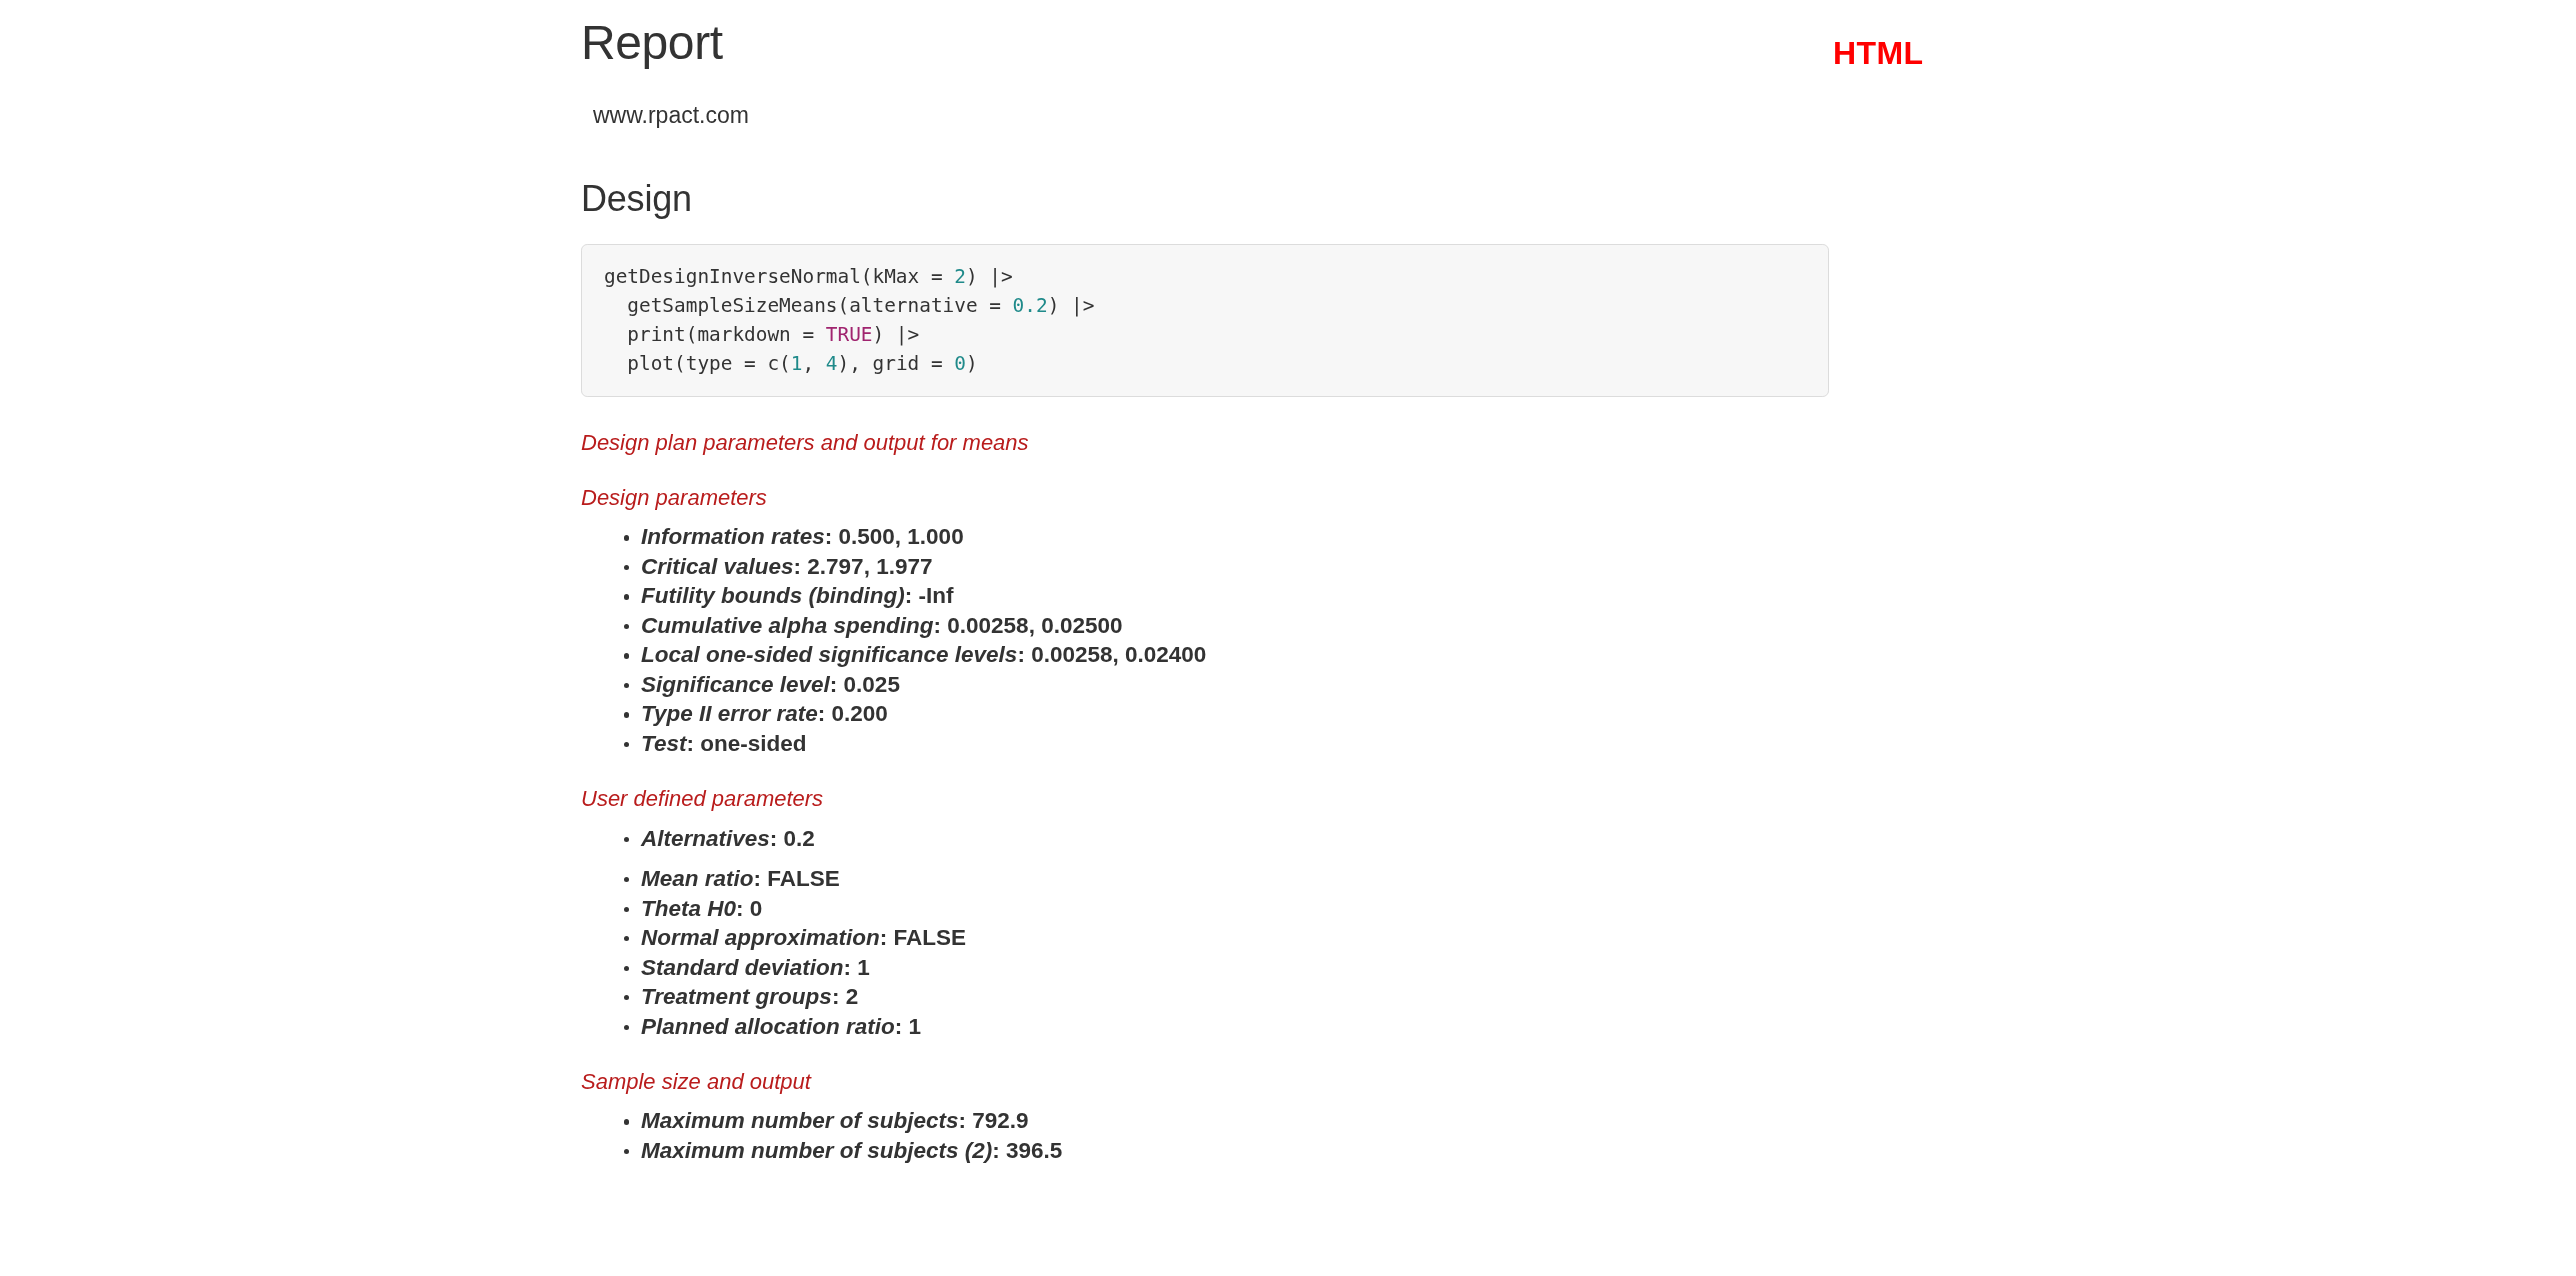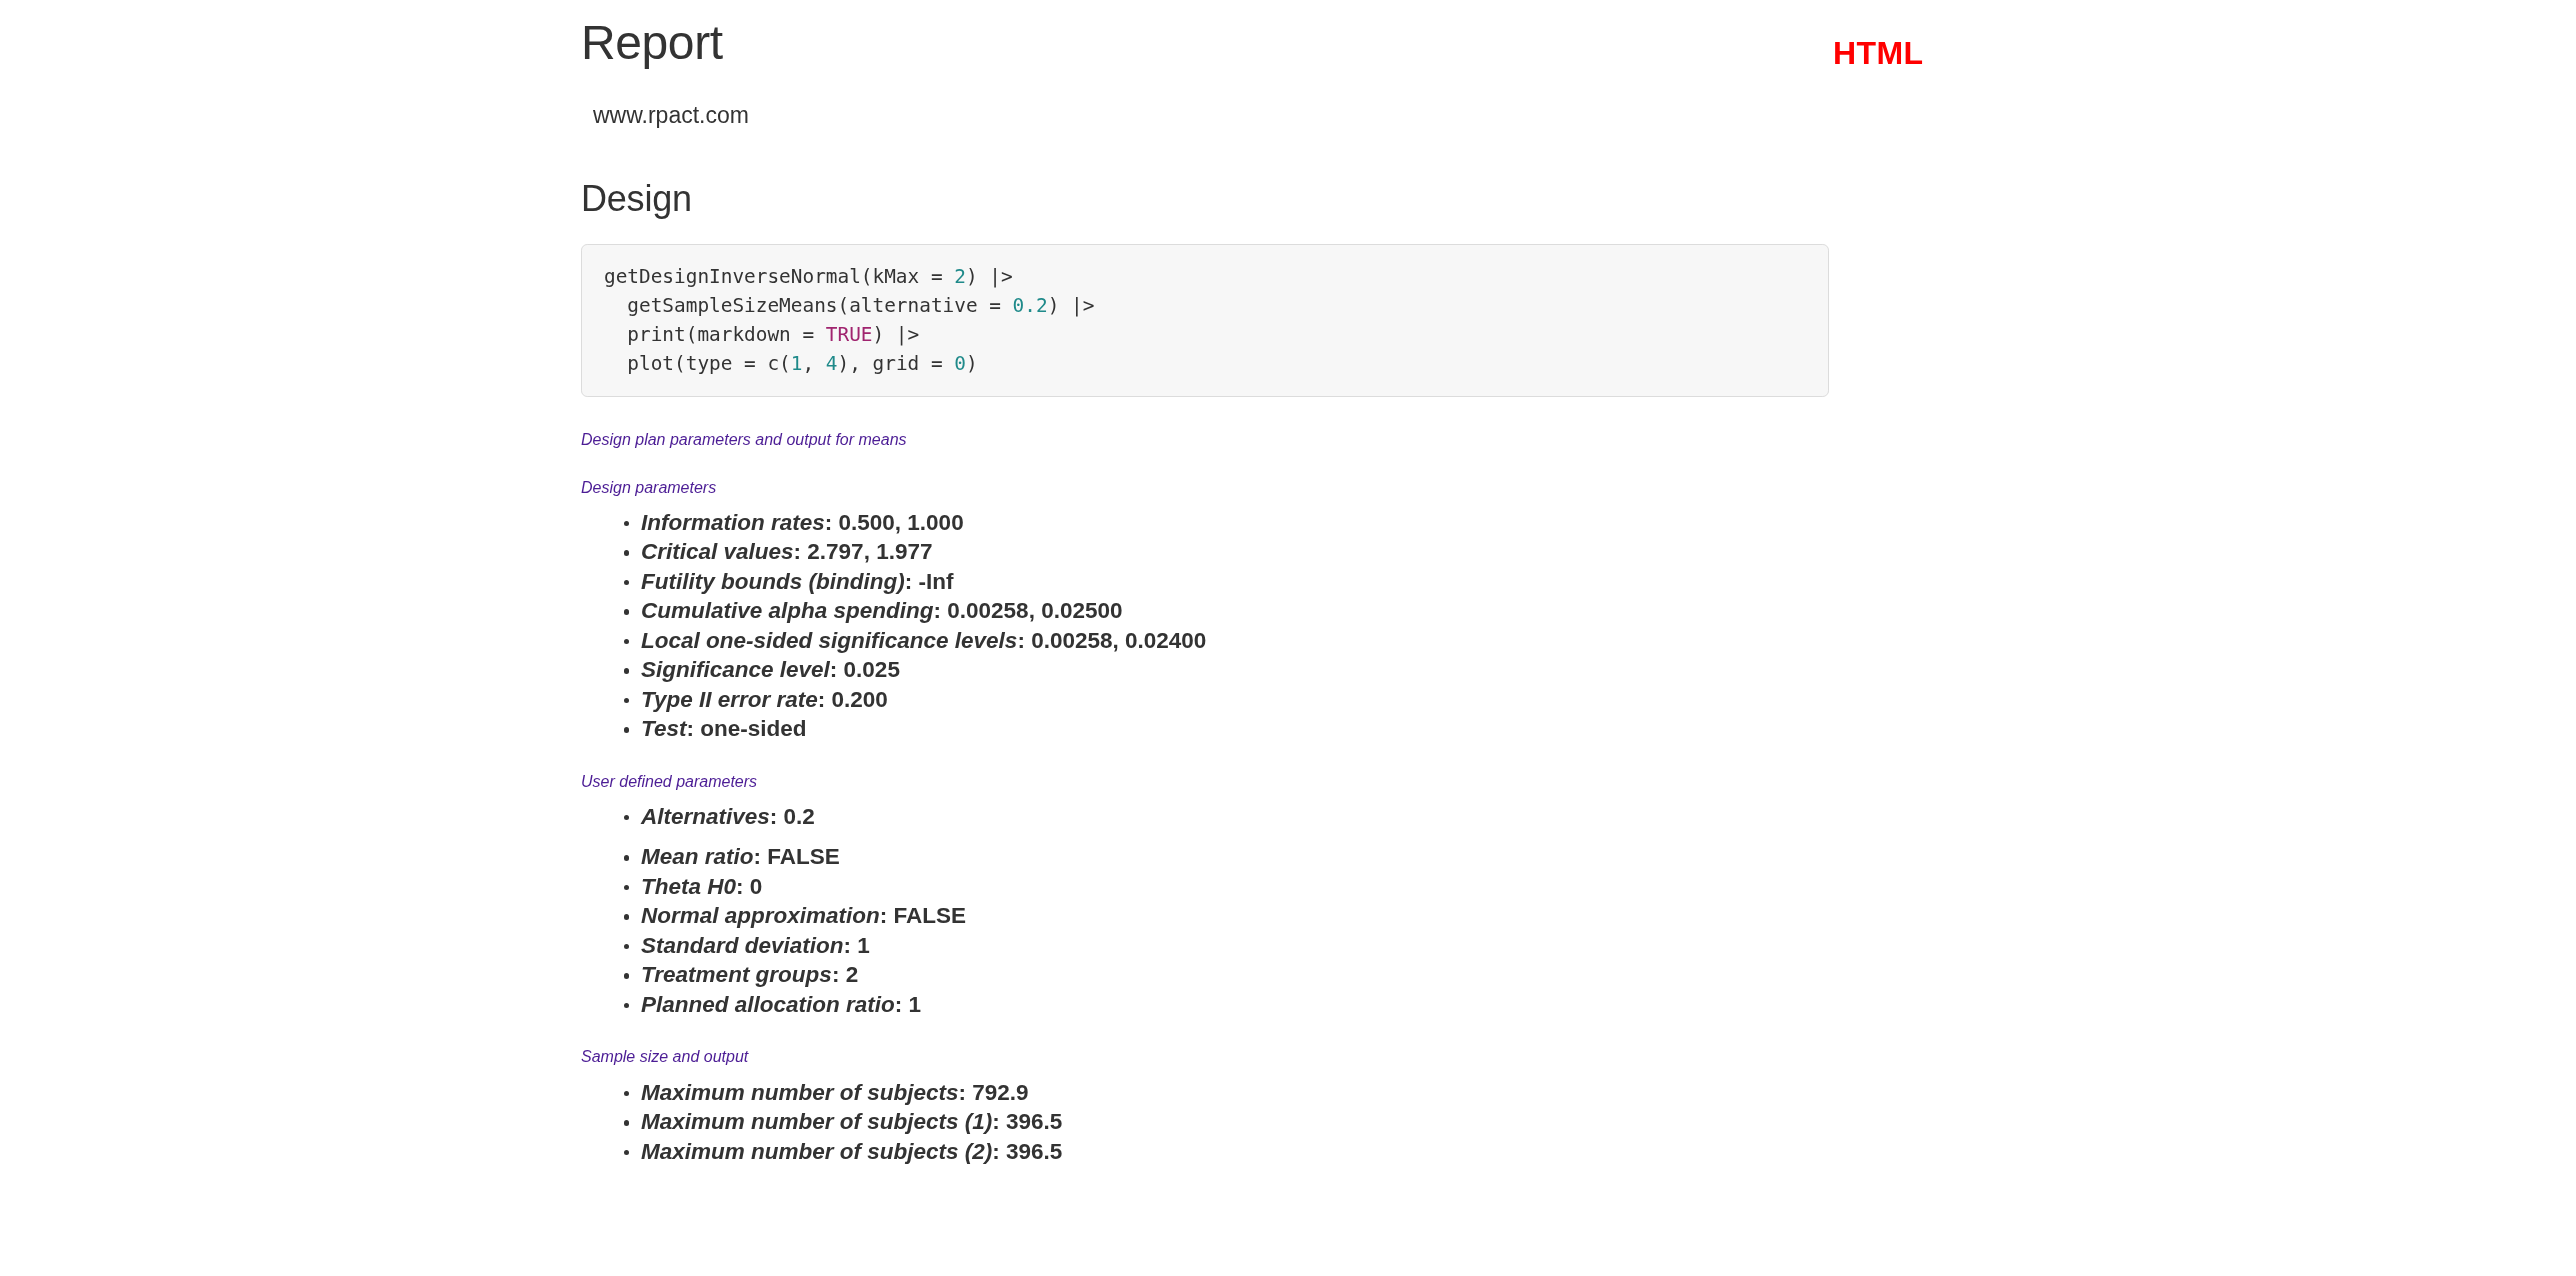--- a/index.html
+++ b/index.html
@@ -94,24 +94,24 @@
     line-height: 29px;
     color: #333333;
     white-space: pre;
     letter-spacing: 0px;
   }
 
   
   p.subhead {
     margin: 0;
     padding-top: 33px;
-    font-size: 16px;
+    font-size: 22px;
     line-height: 1.2;
     font-style: italic;
-    color: #4c1d95;
+    color: #b91c1c;
   }
   p.subhead.tight { padding-top: 28px; }
 
   
   ul.params {
     margin: 0;
     padding-top: 11px;
     padding-left: 0;
     list-style: none;
   }
@@ -187,20 +187,19 @@
           <li><span class="lbl">Mean ratio</span><span class="val">: </span><span class="val">FALSE</span></li>
           <li><span class="lbl">Theta H0</span><span class="val">: </span><span class="val">0</span></li>
           <li><span class="lbl">Normal approximation</span><span class="val">: </span><span class="val">FALSE</span></li>
           <li><span class="lbl">Standard deviation</span><span class="val">: </span><span class="val">1</span></li>
           <li><span class="lbl">Treatment groups</span><span class="val">: </span><span class="val">2</span></li>
           <li><span class="lbl">Planned allocation ratio</span><span class="val">: </span><span class="val">1</span></li>
         </ul>
         <p class="subhead tight">Sample size and output</p>
         <ul class="params">
           <li><span class="lbl">Maximum number of subjects</span><span class="val">: </span><span class="val">792.9</span></li>
-          <li><span class="lbl">Maximum number of subjects (1)</span><span class="val">: </span><span class="val">396.5</span></li>
           <li><span class="lbl">Maximum number of subjects (2)</span><span class="val">: </span><span class="val">396.5</span></li>
         </ul>
       </div>
 
   </div>
 </div>
 
 
 </body></html>

